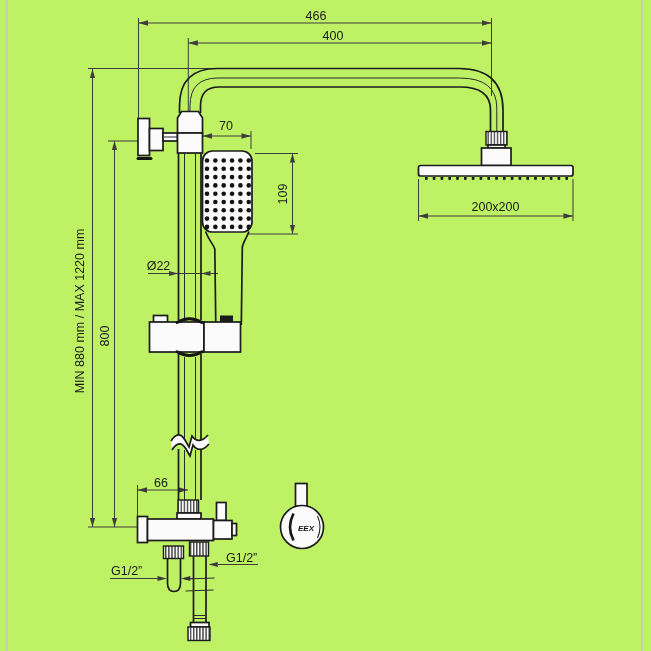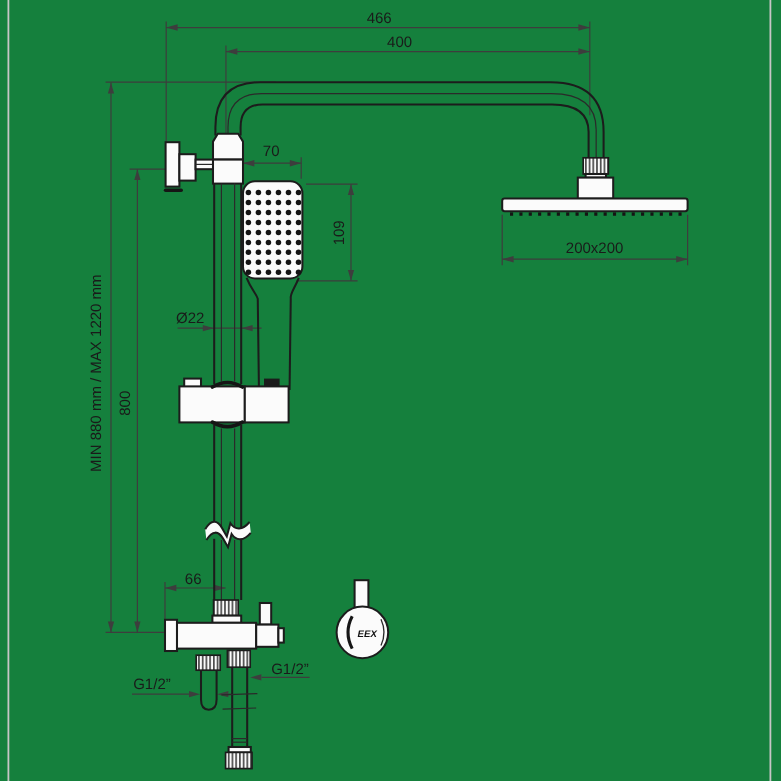--- a/index.html
+++ b/index.html
@@ -1,17 +1,17 @@
 <!DOCTYPE html>
 <html><head>
 <meta charset="utf-8">
 <style>
   html,body{margin:0;padding:0;background:#e8e8e8;}
   .canvas{
-    position:relative;width:651px;height:651px;background:#15803d;
+    position:relative;width:651px;height:651px;background:#bef264;
     font-family:"Liberation Sans", sans-serif;overflow:hidden;
   }
   svg{display:block;}
   .struct{stroke:#1c1c1c;stroke-width:1.7;fill:none;stroke-linecap:butt;}
   .structfill{stroke:#1c1c1c;stroke-width:1.7;fill:#fbfbfb;}
   .mid{stroke:#2a2a2a;stroke-width:1;fill:none;}
   .thin{stroke:#2a2a2a;stroke-width:1;fill:none;}
   .dim{stroke:#3d3d3d;stroke-width:1;fill:none;}
   .arr{fill:#3d3d3d;stroke:none;}
   .dimtext{fill:#1a1a1a;font-size:12.5px;}

